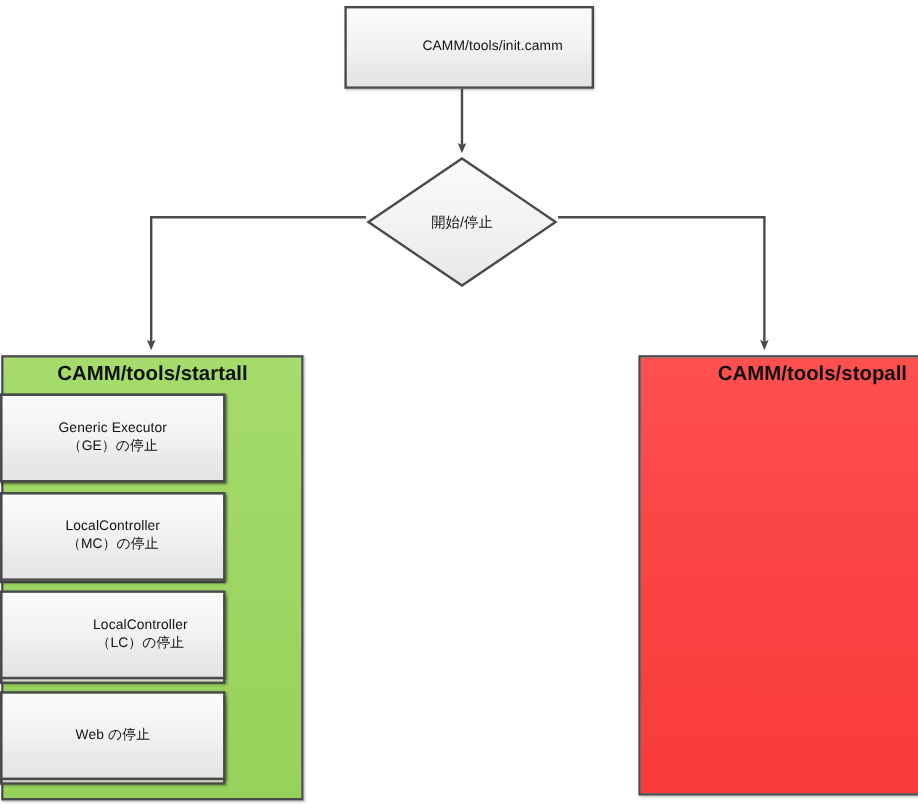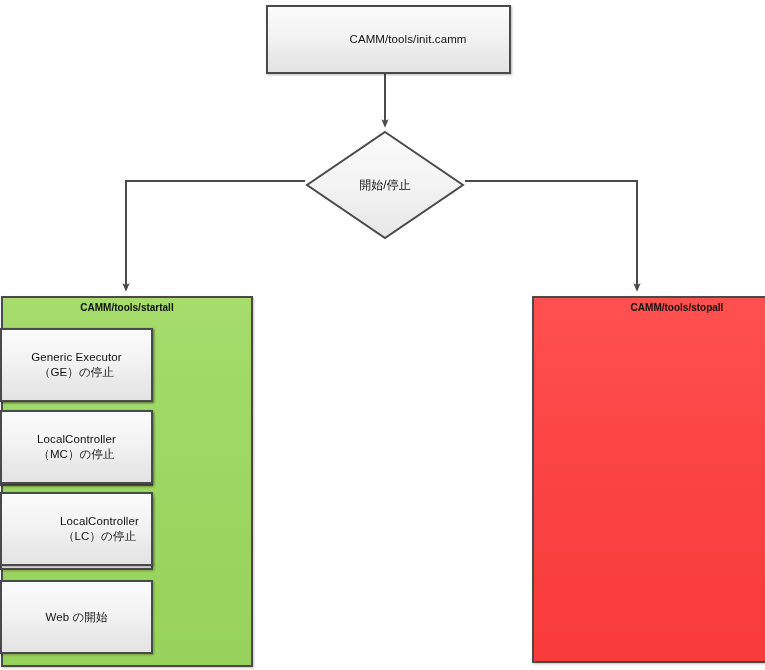--- a/index.html
+++ b/index.html
@@ -34,23 +34,23 @@
   }
   .proc-box .label {
     font-size: 11.5px;
     line-height: 15px;
     letter-spacing: .1px;
     white-space: pre-line;
   }
 
   
   #root-box {
-    left: 266px;
+    left: 287px;
     top: 5px;
-    width: 245px;
+    width: 208px;
     height: 69px;
     padding-left: 39px;
   }
   #root-box .label { font-size: 11.5px; }
 
   
   #decision {
     position: absolute;
     left: 305px;
     top: 130px;
@@ -87,40 +87,40 @@
     box-sizing: border-box;
     border: 2px solid #4a4a4a;
     box-shadow: 1px 1px 2px rgba(0,0,0,0.25);
   }
   .group .group-title {
     position: absolute;
     left: 0;
     right: 0;
     top: 4px;
     text-align: center;
-    font-size: 10px;
+    font-size: 17px;
     font-weight: bold;
     color: #111111;
   }
   #group-start {
     left: 1px;
     top: 296px;
     width: 252px;
     height: 371px;
     background: linear-gradient(to bottom, #a5dc6b 0%, #9ed763 45%, #97d25c 100%);
   }
   #group-stop {
     left: 532px;
     top: 296px;
     width: 290px;
     height: 367px;
     background: linear-gradient(to bottom, #ff5050 0%, #fb4444 45%, #f93a3a 100%);
   }
 
-  .child-box { width: 153px; height: 74px; }
+  .child-box { width: 188px; height: 74px; }
   #gs-0 { top: 328px; }
   #gs-1 { top: 412px; }
   #gs-2 { top: 496px; }
   #gs-3 { top: 580px; }
   #gp-0 { top: 328px; }
   #gp-1 { top: 410px; }
   #gp-2 { top: 492px; padding-left: 46px; }
   #gp-3 { top: 576px; }
 </style>
 </head>
@@ -189,14 +189,17 @@
 （GE）の停止</span>
   </div>
   <div class="proc-box child-box" id="gp-1">
     <span class="label">LocalController
 （MC）の停止</span>
   </div>
   <div class="proc-box child-box" id="gp-2">
     <span class="label">LocalController
 （LC）の停止</span>
   </div>
+  <div class="proc-box child-box" id="gp-3">
+    <span class="label">Web の停止</span>
+  </div>
 
 </div>
 
 </body></html>

